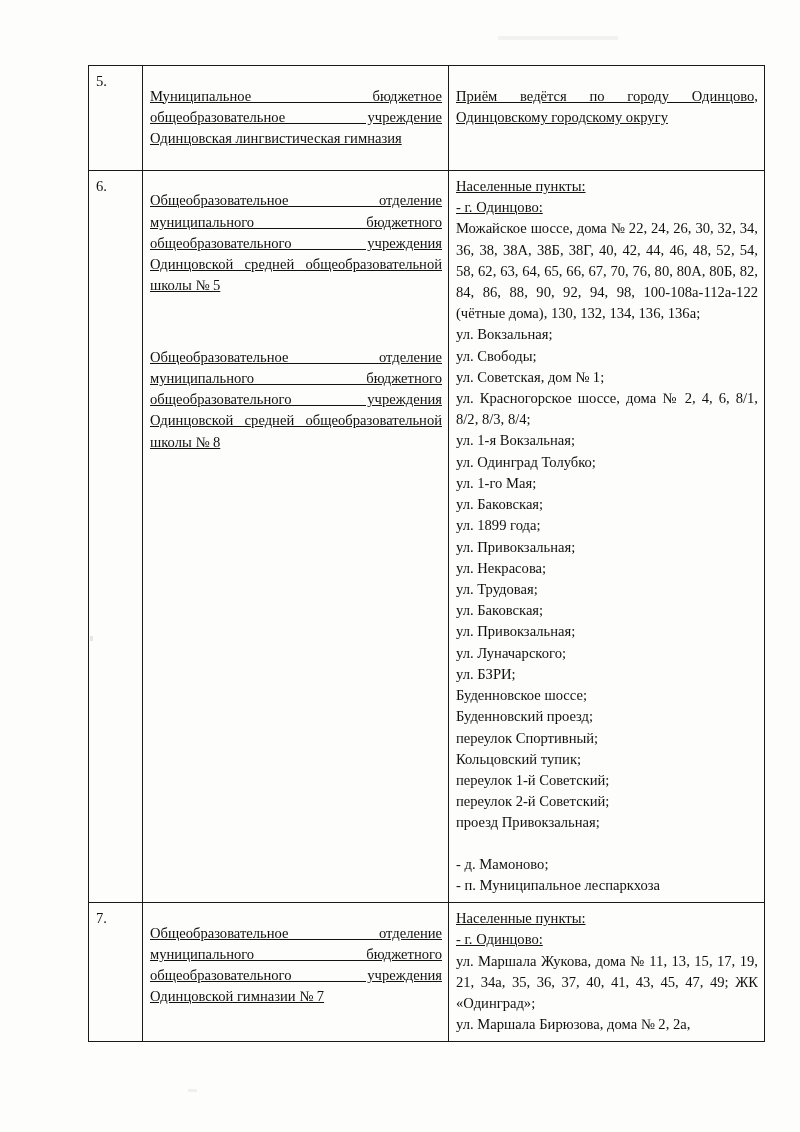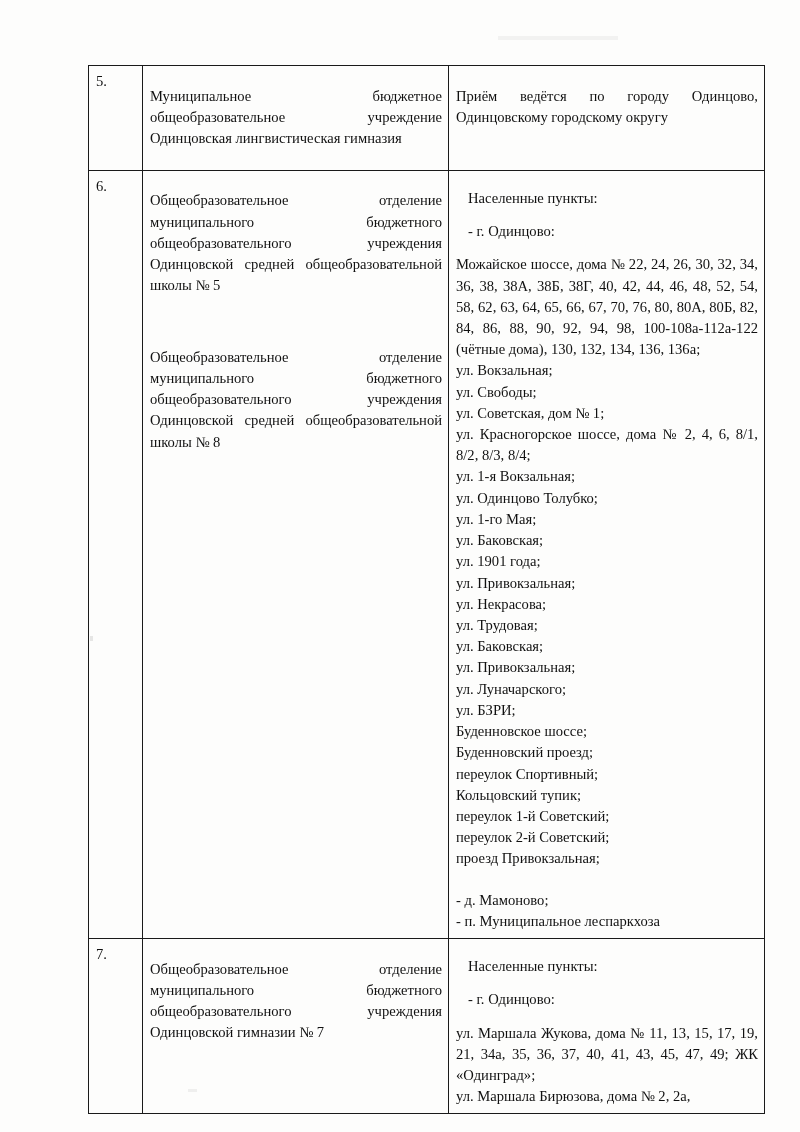--- a/index.html
+++ b/index.html
@@ -49,37 +49,38 @@
   }
   .col-num   { width: 40px;  text-align: left; padding-left: 9px; }
   .col-org   { width: 292px; }
   .col-area  { width: 302px; }
 
   
   .just {
     text-align: justify;
     text-align-last: left;
     hyphens: none;
+    text-decoration: underline;
   }
   ul.plain {
     margin: 0;
     padding: 0;
   }
   ul.plain li {
     list-style: none;
     margin: 0;
   }
   .blockgap { height: 21px; }
   .smallgap { height: 20px; }
   .addr-run {
     text-align: justify;
     text-align-last: left;
     margin: 0;
   }
-  .lead { margin: 12px; }
+  .lead { margin: 0; text-decoration: underline; }
 </style>
 </head>
 <body>
 
 <div class="page">
   <div class="scan-speck speck-a"></div>
   <div class="scan-speck speck-b"></div>
   <div class="scan-speck speck-c"></div>
 </div>
 
@@ -107,24 +108,24 @@
       <td class="col-area">
         <p class="lead">Населенные пункты:</p>
         <p class="lead">- г. Одинцово:</p>
         <ul class="plain">
           <li class="addr-run">Можайское шоссе, дома № 22, 24, 26, 30, 32, 34, 36, 38, 38А, 38Б, 38Г, 40, 42, 44, 46, 48, 52, 54, 58, 62, 63, 64, 65, 66, 67, 70, 76, 80, 80А, 80Б, 82, 84, 86, 88, 90, 92, 94, 98, 100-108а-112а-122 (чётные дома), 130, 132, 134, 136, 136а;</li>
           <li>ул. Вокзальная;</li>
           <li>ул. Свободы;</li>
           <li>ул. Советская, дом № 1;</li>
           <li class="addr-run">ул. Красногорское шоссе, дома № 2, 4, 6, 8/1, 8/2, 8/3, 8/4;</li>
           <li>ул. 1-я Вокзальная;</li>
-          <li>ул. Одинцово Толубко;</li>
+          <li>ул. Одинград Толубко;</li>
           <li>ул. 1-го Мая;</li>
           <li>ул. Баковская;</li>
-          <li>ул. 1901 года;</li>
+          <li>ул. 1899 года;</li>
           <li>ул. Привокзальная;</li>
           <li>ул. Некрасова;</li>
           <li>ул. Трудовая;</li>
           <li>ул. Баковская;</li>
           <li>ул. Привокзальная;</li>
           <li>ул. Луначарского;</li>
           <li>ул. БЗРИ;</li>
           <li>Буденновское шоссе;</li>
           <li>Буденновский проезд;</li>
           <li>переулок Спортивный;</li>

